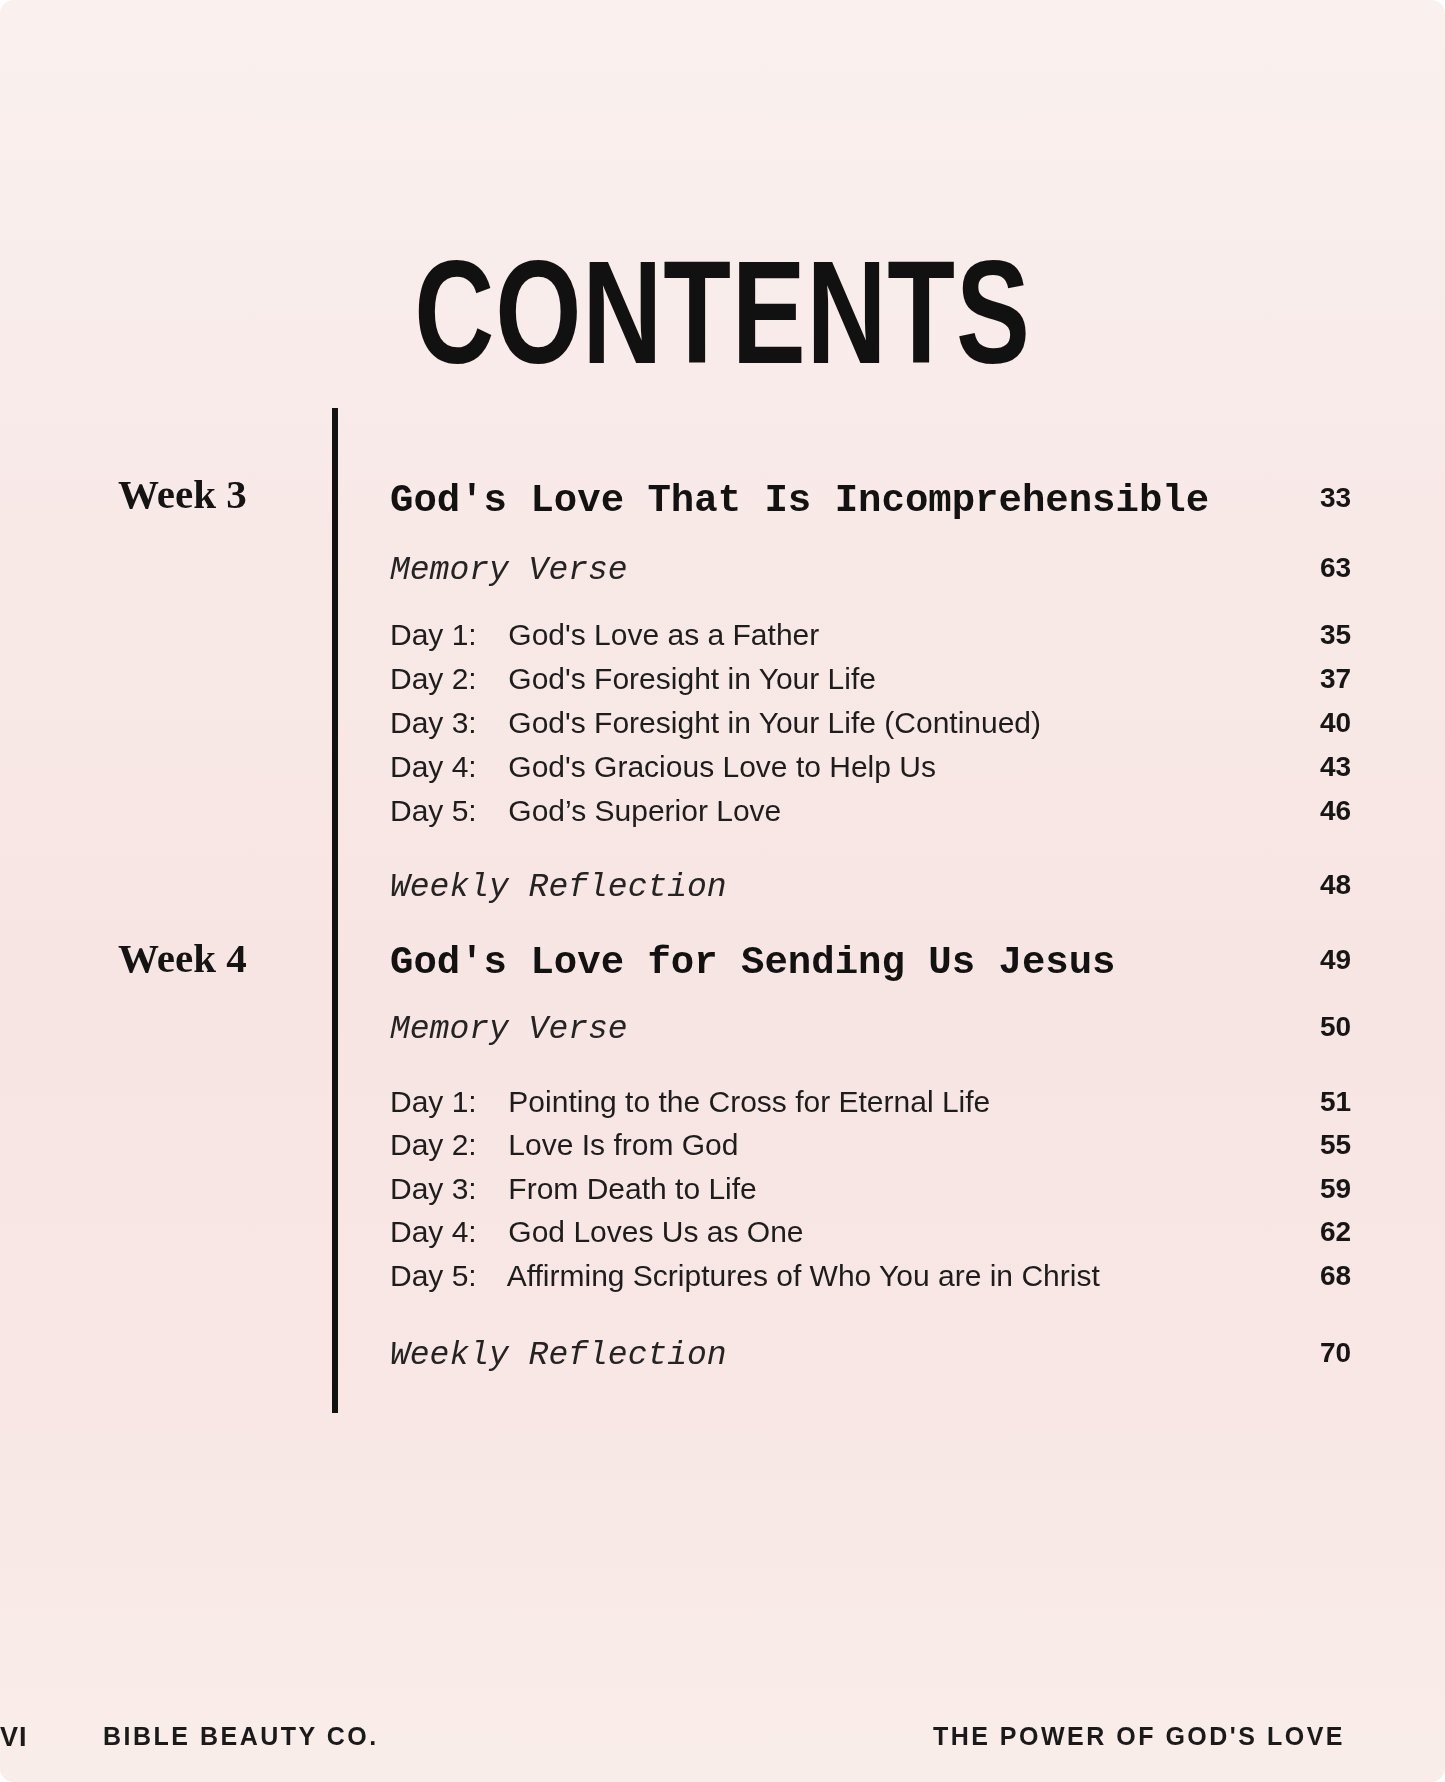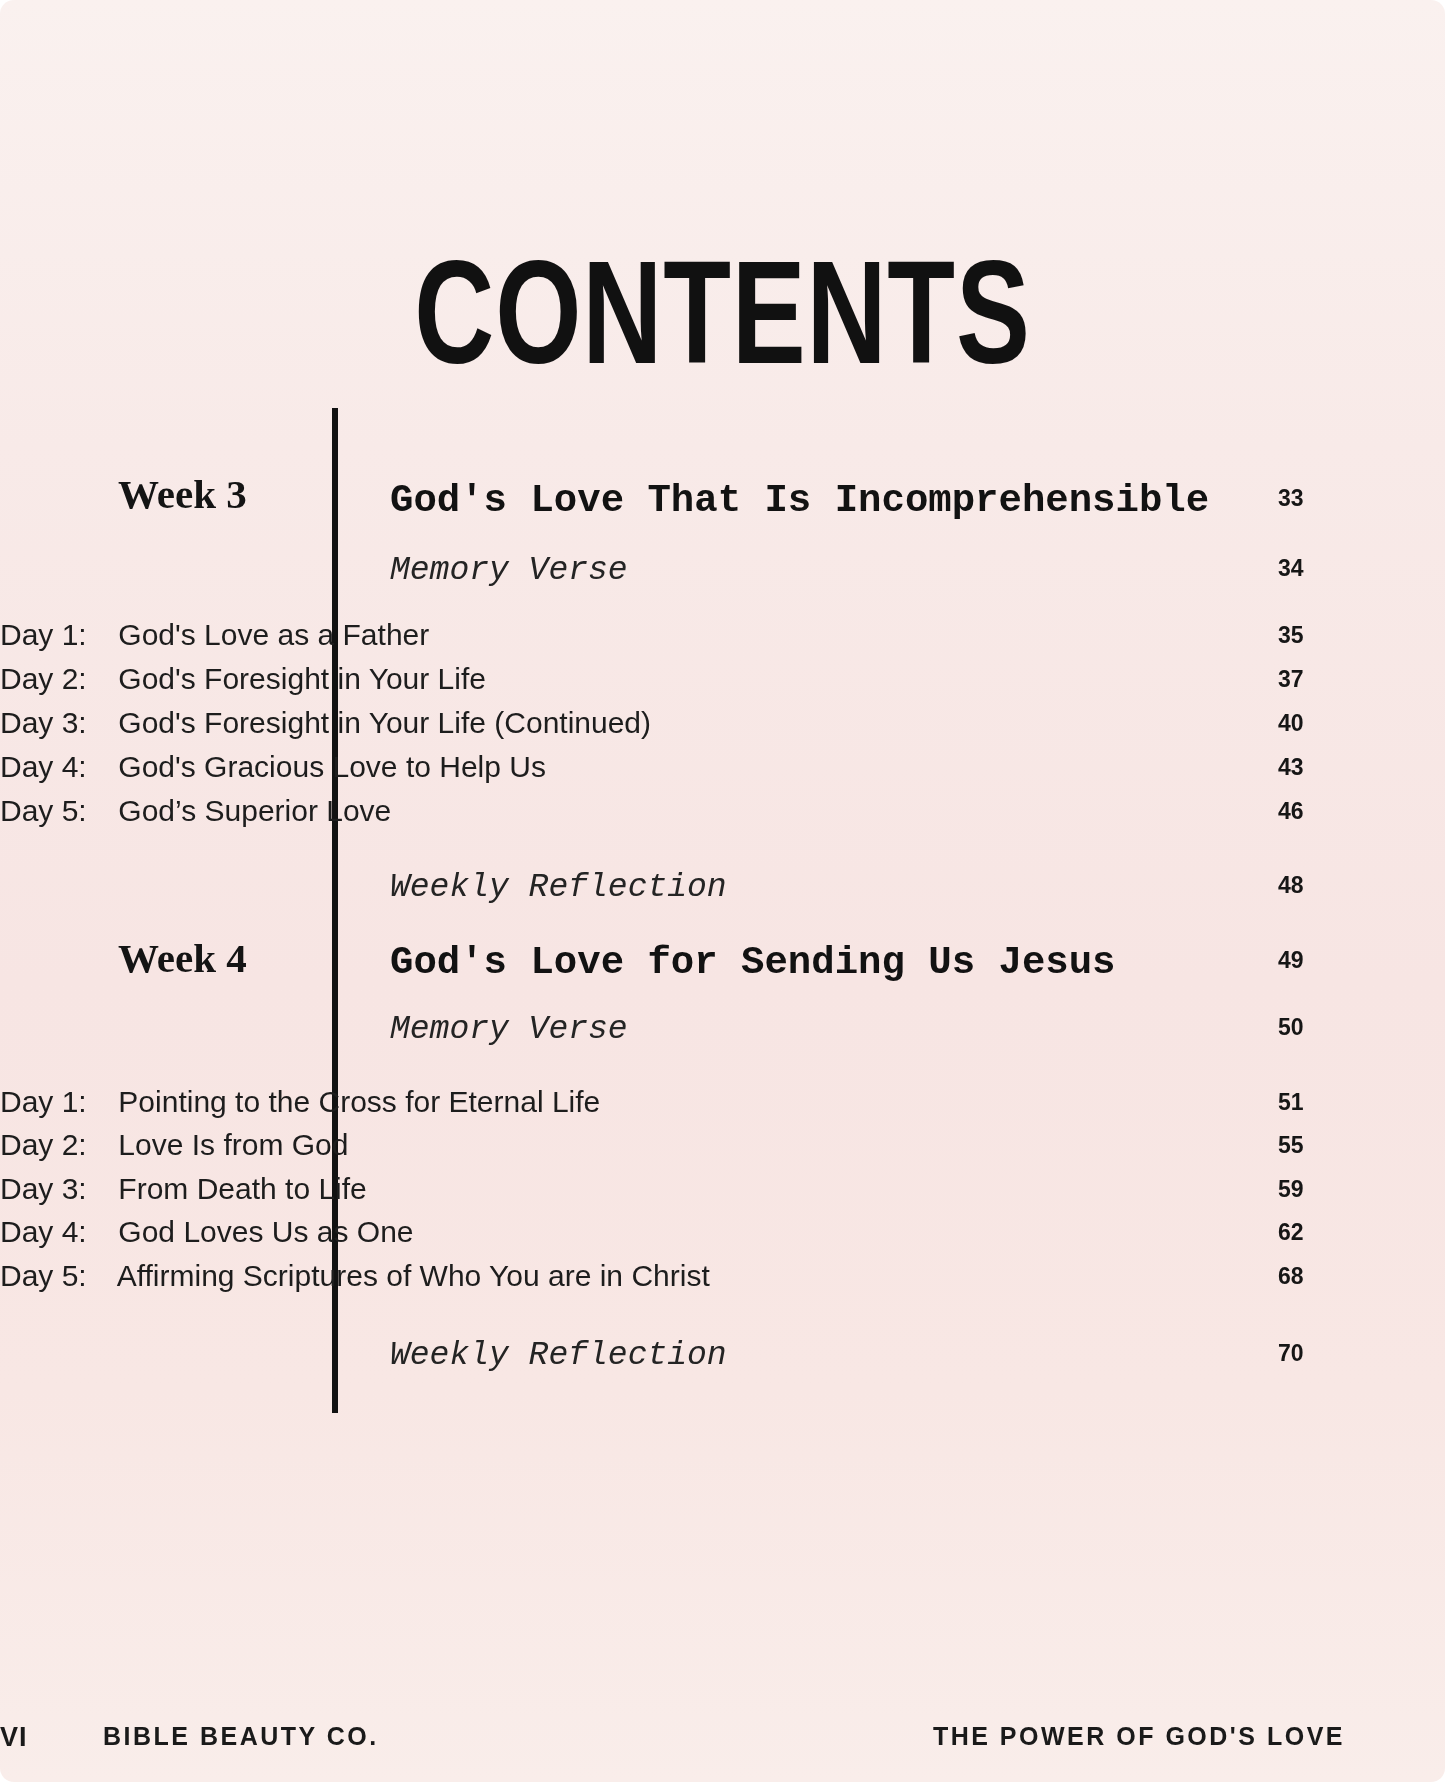--- a/index.html
+++ b/index.html
@@ -39,25 +39,25 @@
     font-family:"Liberation Serif",serif;
     font-weight:700;font-size:39px;line-height:48px;color:#121212;
   }
   .mv-row,.wr-row{
     font-family:"Liberation Serif",serif;
     font-style:italic;font-weight:400;
     font-size:33px;line-height:44px;color:#242424;
   }
   .day-row{font-size:30px;line-height:44px;color:#1d1d1d;}
   .indent{margin-left:390px;font-family:Liberation Mono, monospace;}
-  .day-label{display:inline-block;width:110px;}
+  .day-label{display:inline-block;margin-left:390px;width:110px;}
   .num{
-    position:absolute;left:1278px;top:0;
+    position:absolute;left:1320px;top:0;
     font-family:"Liberation Sans",sans-serif;
-    font-style:normal;font-weight:700;font-size:23px;
+    font-style:normal;font-weight:700;font-size:28px;
     line-height:inherit;color:#161616;
   }
   .footer-left,.footer-right,.footer-center{
     position:absolute;top:1722px;
     font-weight:700;font-size:25px;letter-spacing:2.5px;
     color:#1a1a1a;white-space:nowrap;
   }
   .footer-left{left:103px;}
   .footer-center{left:0;width:100%;text-align:left;font-size:27px;letter-spacing:1px;}
   .footer-right{right:100px;}
@@ -73,21 +73,21 @@
 
   <div class="week-label" style="top:470px">Week 3</div>
 
   <div class="row chapter-row" style="top:474px">
     <span class="indent">God's Love That Is Incomprehensible</span>
     <span class="num">33</span>
   </div>
 
   <div class="row mv-row" style="top:546px">
     <span class="indent">Memory Verse</span>
-    <span class="num">34</span>
+    <span class="num">63</span>
   </div>
 
   <div class="row day-row" style="top:613px">
     <span class="day-label">Day 1:</span>
     <span>God's Love as a Father</span>
     <span class="num">35</span>
   </div>
   <div class="row day-row" style="top:657px">
     <span class="day-label">Day 2:</span>
     <span>God's Foresight in Your Life</span>

